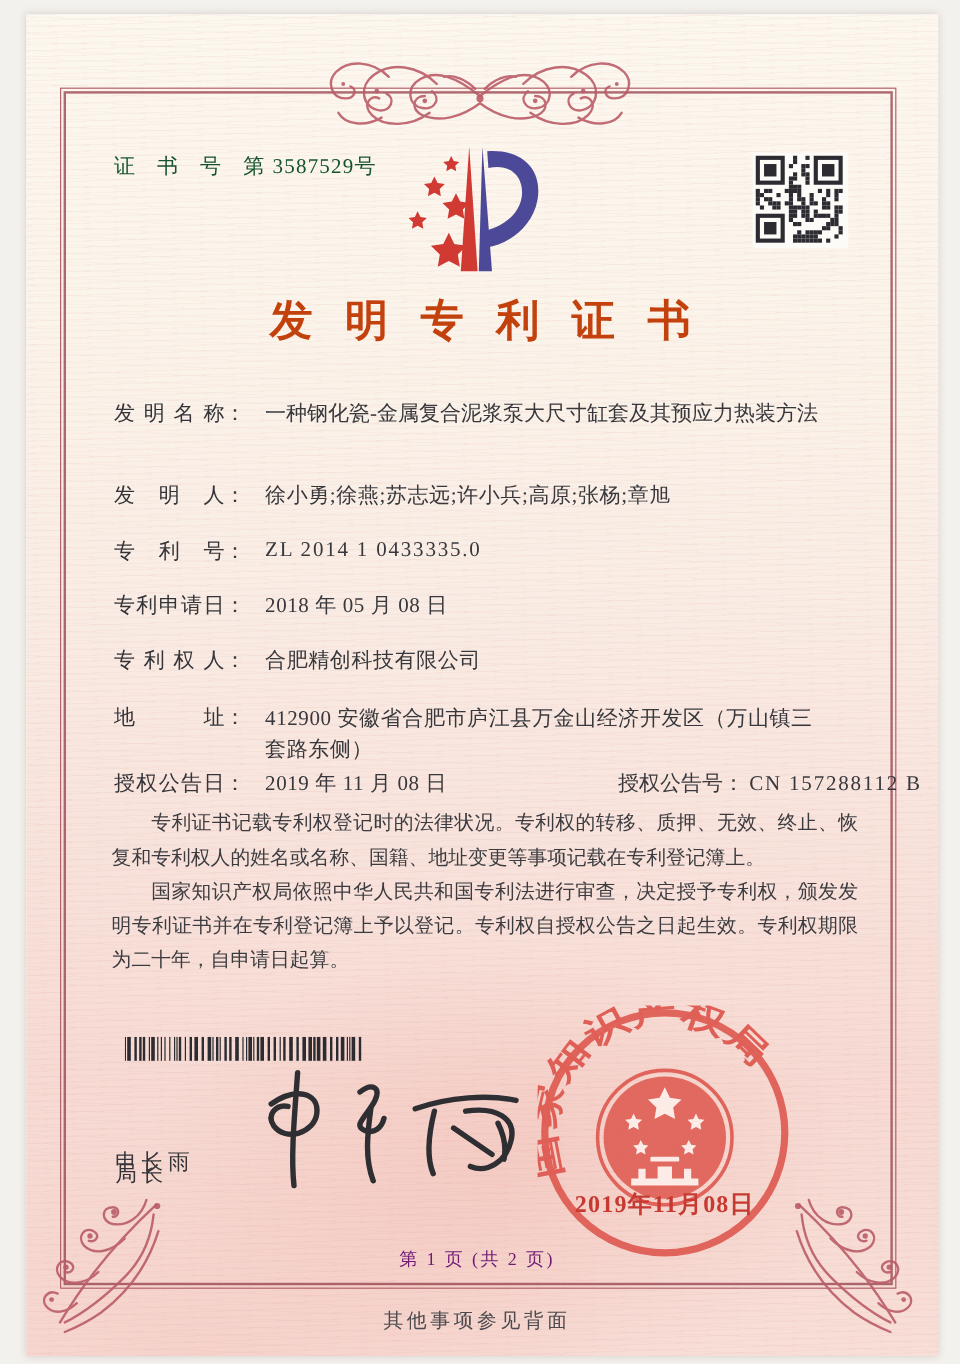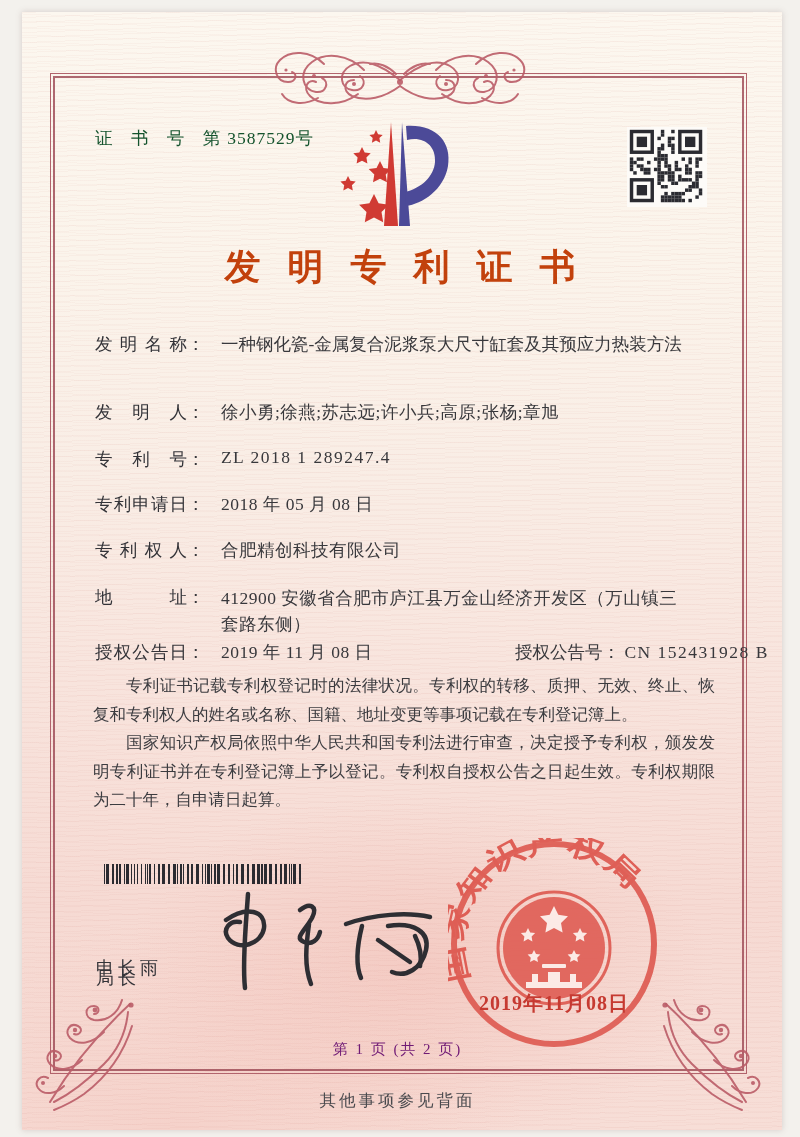--- a/index.html
+++ b/index.html
@@ -298,40 +298,40 @@
 <div class="frow" style="top:332px;">
   <span class="flabel">发明名称</span><span class="fcolon">：</span>
   <span class="fval" style="letter-spacing:0;">一种钢化瓷-金属复合泥浆泵大尺寸缸套及其预应力热装方法</span>
 </div>
 <div class="frow" style="top:400px;">
   <span class="flabel">发明人</span><span class="fcolon">：</span>
   <span class="fval">徐小勇;徐燕;苏志远;许小兵;高原;张杨;章旭</span>
 </div>
 <div class="frow" style="top:447px;">
   <span class="flabel">专利号</span><span class="fcolon">：</span>
-  <span class="fval" style="letter-spacing:1.5px;">ZL 2018 1 289247.4</span>
+  <span class="fval" style="letter-spacing:1.5px;">ZL 2014 1 0433335.0</span>
 </div>
 <div class="frow" style="top:492px;">
   <span class="flabel">专利申请日</span><span class="fcolon">：</span>
   <span class="fval">2018 年 05 月 08 日</span>
 </div>
 <div class="frow" style="top:538px;">
   <span class="flabel">专利权人</span><span class="fcolon">：</span>
   <span class="fval">合肥精创科技有限公司</span>
 </div>
 <div class="frow" style="top:585px;">
   <span class="flabel">地址</span><span class="fcolon">：</span>
   <span class="fval wrap">412900 安徽省合肥市庐江县万金山经济开发区（万山镇三套路东侧）</span>
 </div>
 <div class="frow" style="top:640px;width:650px;">
   <span class="flabel">授权公告日</span><span class="fcolon">：</span>
   <span class="fval">2019 年 11 月 08 日</span>
   <span class="grantno">
     <span>授权公告号</span><span>：</span>
-    <span style="letter-spacing:1.5px;">CN 152431928 B</span>
+    <span style="letter-spacing:1.5px;">CN 157288112 B</span>
   </span>
 </div>
 
 <div class="bodytext">
   <p>专利证书记载专利权登记时的法律状况。专利权的转移、质押、无效、终止、恢复和专利权人的姓名或名称、国籍、地址变更等事项记载在专利登记簿上。</p>
   <p>国家知识产权局依照中华人民共和国专利法进行审查，决定授予专利权，颁发发明专利证书并在专利登记簿上予以登记。专利权自授权公告之日起生效。专利权期限为二十年，自申请日起算。</p>
 </div>
 
 <svg id="barcode" class="abs" style="left:104px;top:864px;" width="200" height="22" viewBox="0 0 200 22">
     <rect x="0" y="0" width="1" height="20" fill="#2b2b31"></rect>

